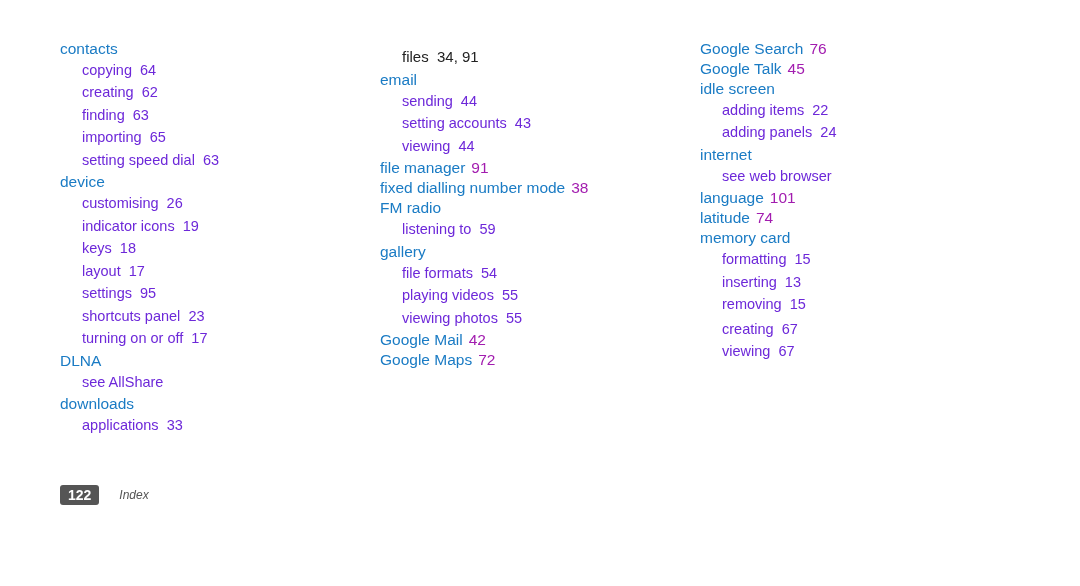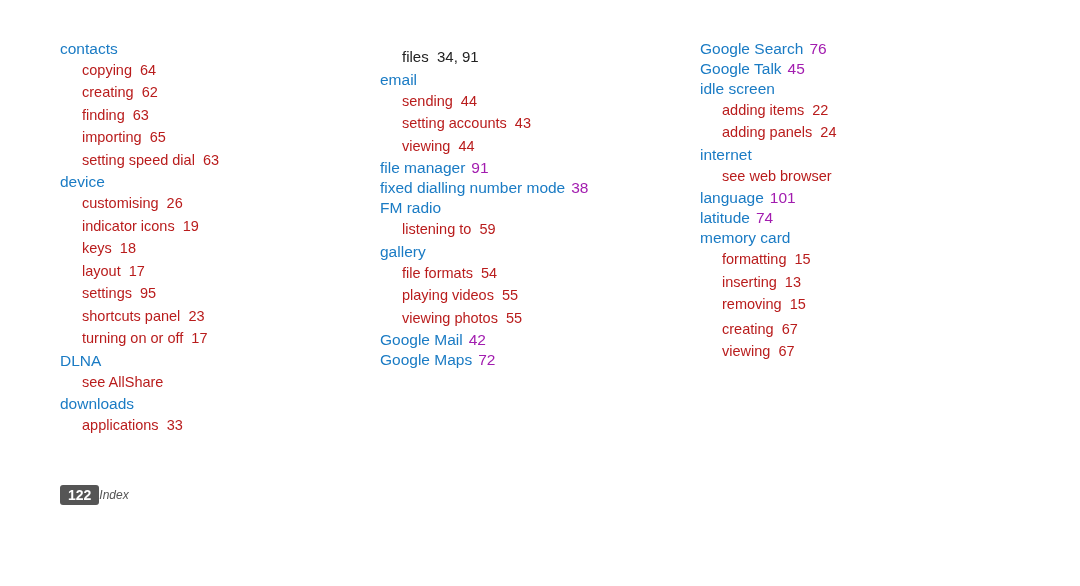--- a/index.html
+++ b/index.html
@@ -42,31 +42,31 @@
     }
     .entry-header .page-num {
       color: #a21caf;
       margin-left: 6px;
       font-weight: 400;
     }
     .sub-entries {
       margin-left: 22px;
     }
     .sub-entry {
-      color: #b91c1c;
+      color: #6d28d9;
       font-size: 14.5px;
       line-height: 1.55;
     }
     .footer {
       position: absolute;
       bottom: 20px;
       left: 60px;
       display: flex;
       align-items: center;
-      gap: 0;
+      gap: 20px;
       justify-content: center;
     }
     .footer-badge {
       background: #555555;
       color: #ffffff;
       font-size: 14px;
       font-weight: bold;
       padding: 2px 8px;
       border-radius: 3px;
     }

